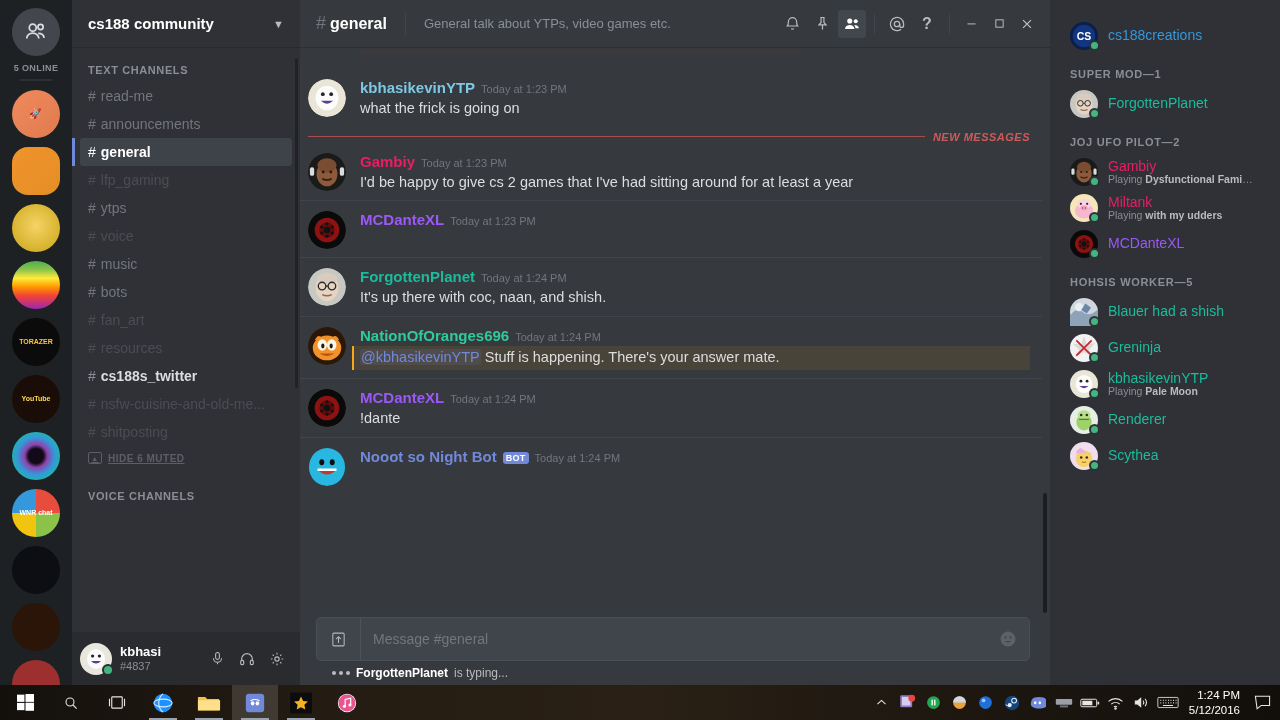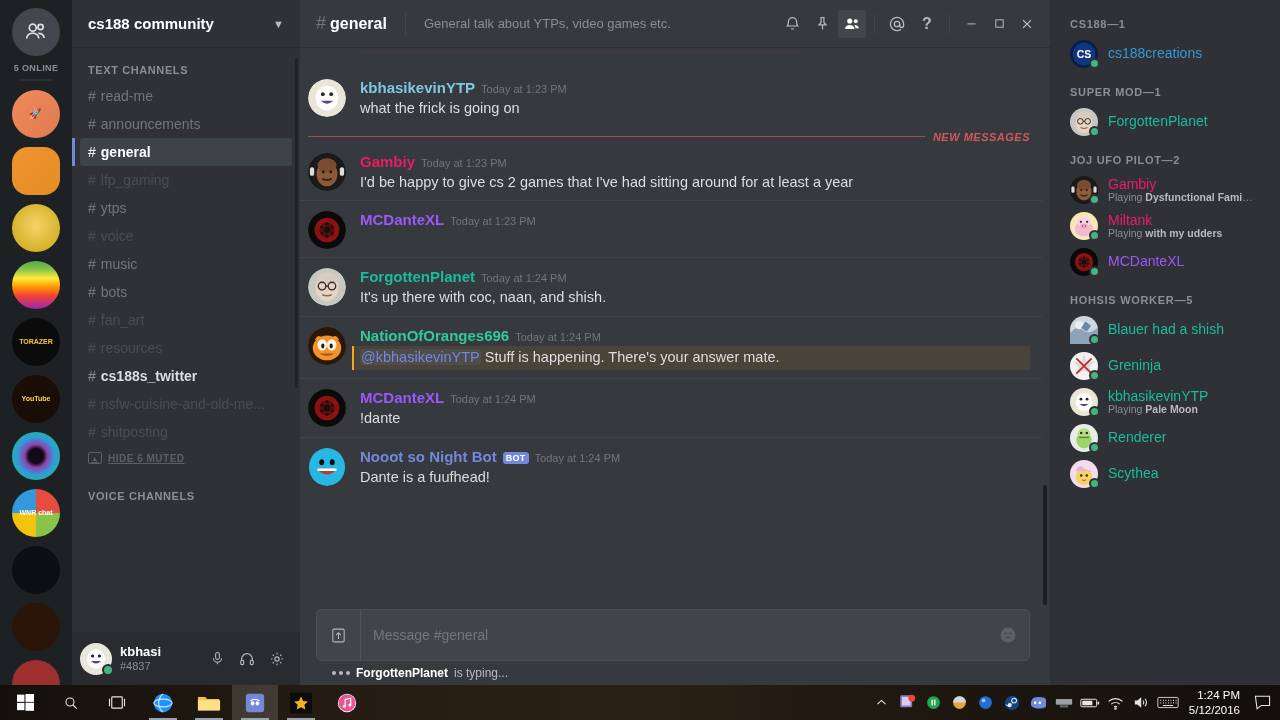--- a/index.html
+++ b/index.html
@@ -150,21 +150,21 @@
   }
   .divider-new .line { flex: 1; height: 1px; background: #a84d4d; }
   .divider-new .lbl { color: #ce5a5a; font-size: 11px; font-weight: 700; letter-spacing: .5px; }
 
   .cut-msg { padding: 2px 12px 10px 60px; opacity: .85; }
   .cut-bar { height: 12px; }
 
   
   .composer-wrap { padding: 0 20px 0 16px; }
   .composer {
-    height: 52px; background: #40444b; border-radius: 5px; display: flex; align-items: center;
+    height: 44px; background: #40444b; border-radius: 5px; display: flex; align-items: center;
     border: 1px solid #4a4e55;
   }
   .comp-upload { width: 44px; height: 100%; display:flex; align-items:center; justify-content:center; color:#b3b6ba; border-right: 1px solid #4e535a;}
   .comp-input { flex: 1; color: #72767d; font-size: 14px; padding: 0 12px; }
   .comp-emoji { width: 42px; display:flex; align-items:center; justify-content:center; }
   .typing {
     height: 24px; display: flex; align-items: center; gap: 6px;
     padding: 0 16px; font-size: 12px; color: #b9bbbe;
   }
   .typing b { color: #fff; font-weight: 700; }
@@ -550,21 +550,20 @@
                   <ellipse cx="25.5" cy="15" rx="2.6" ry="3.2" fill="#0d0d0d"></ellipse>
         <path d="M10 23q10 10 20 0z" fill="#c0392b"></path>
                   <path d="M10 23h20" stroke="#fff" stroke-width="2.6"></path>
                 </svg></div>
               <div class="msg-main">
                 <div class="msg-head">
                   <span class="author" style="color: rgb(114, 137, 218);">Nooot so Night Bot</span>
                   <span class="bot-tag">BOT</span>
                   <span class="stamp">Today at 1:24 PM</span>
                 </div>
-                <div class="msg-text">Dante is a fuufhead!</div>
               </div>
             </div>
             <div class="msg-scroll"></div>
         </div>
       </div>
 
       <div class="composer-wrap">
         <div class="composer">
           <div class="comp-upload">
             <svg width="17" height="17" viewBox="0 0 24 24" fill="none" stroke="currentColor" stroke-width="1.5">
@@ -588,21 +587,20 @@
               <i></i>
               <i></i>
             </span>
           <b>ForgottenPlanet</b>
             <span> is typing...</span>
         </div>
       </div>
     </div>
 
     <div class="members" id="members">
-        <div class="mcat">CS188—1</div>
         <div class="member">
           <div class="m-avatar"><svg width="28" height="28" viewBox="0 0 40 40">
               <circle cx="20" cy="20" r="20" fill="#0b1e4a"></circle>
         <circle cx="20" cy="20" r="16" fill="#12357f"></circle>
         <text x="20" y="26" font-size="15" font-weight="700" fill="#ffffff" text-anchor="middle" font-family="Liberation Sans, sans-serif">CS</text>
             </svg><span class="status-dot"></span></div>
           <div class="m-info">
             <div class="m-name" style="color: rgb(52, 152, 219);">cs188creations</div>
           </div>
         </div>

